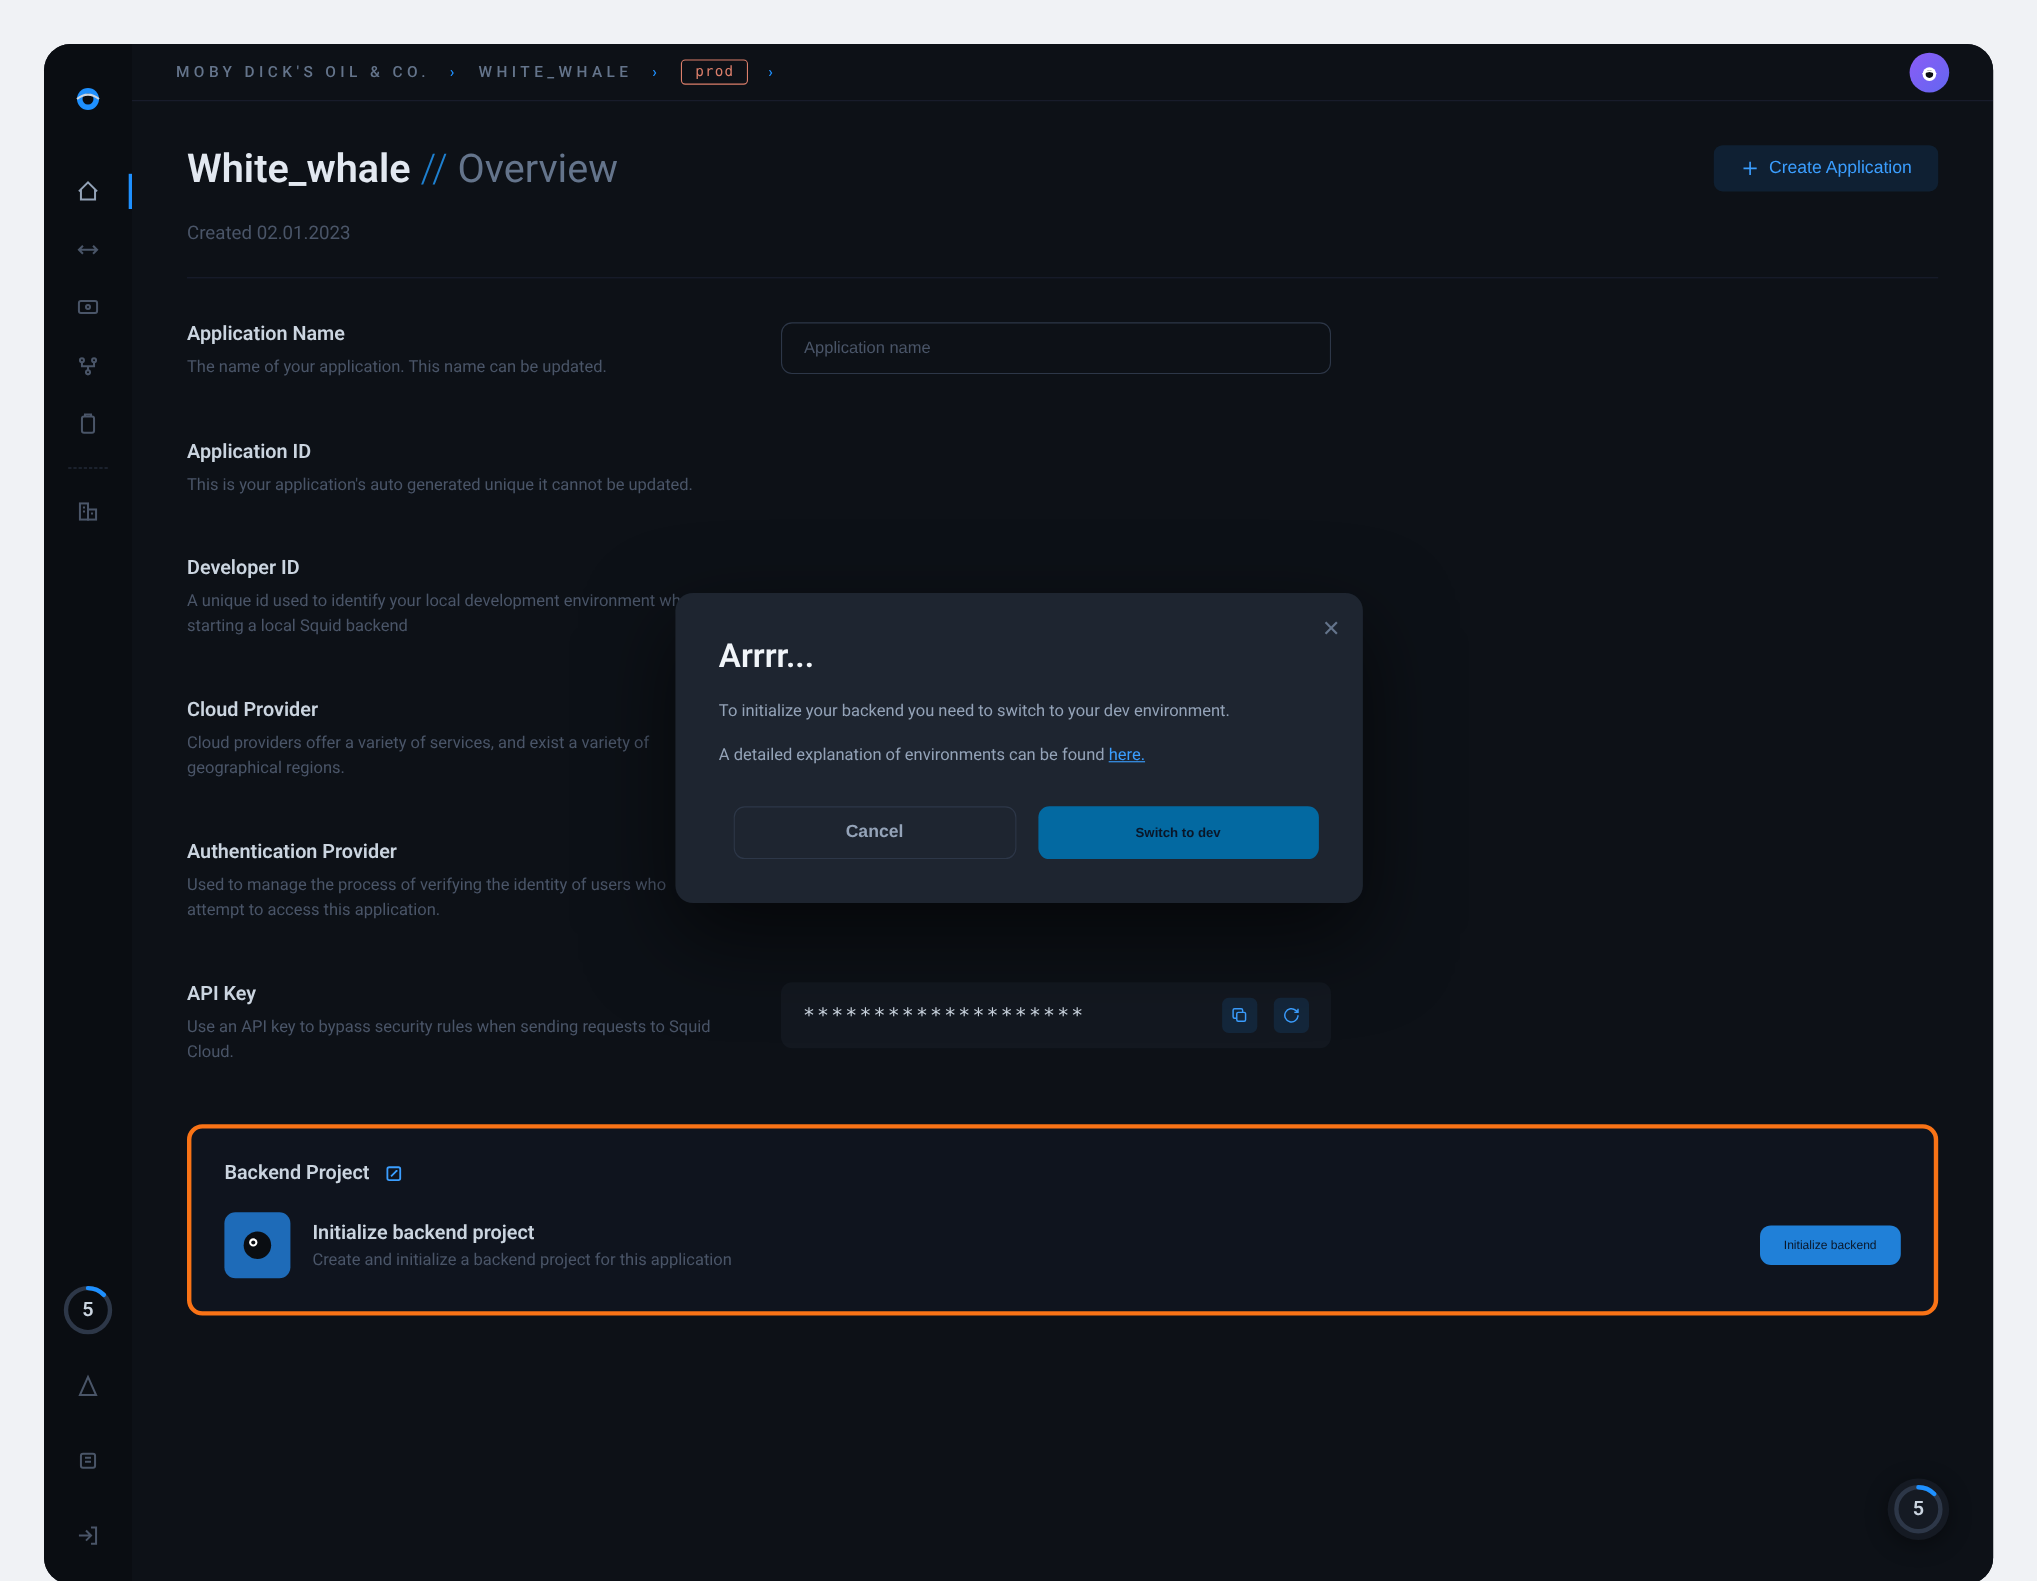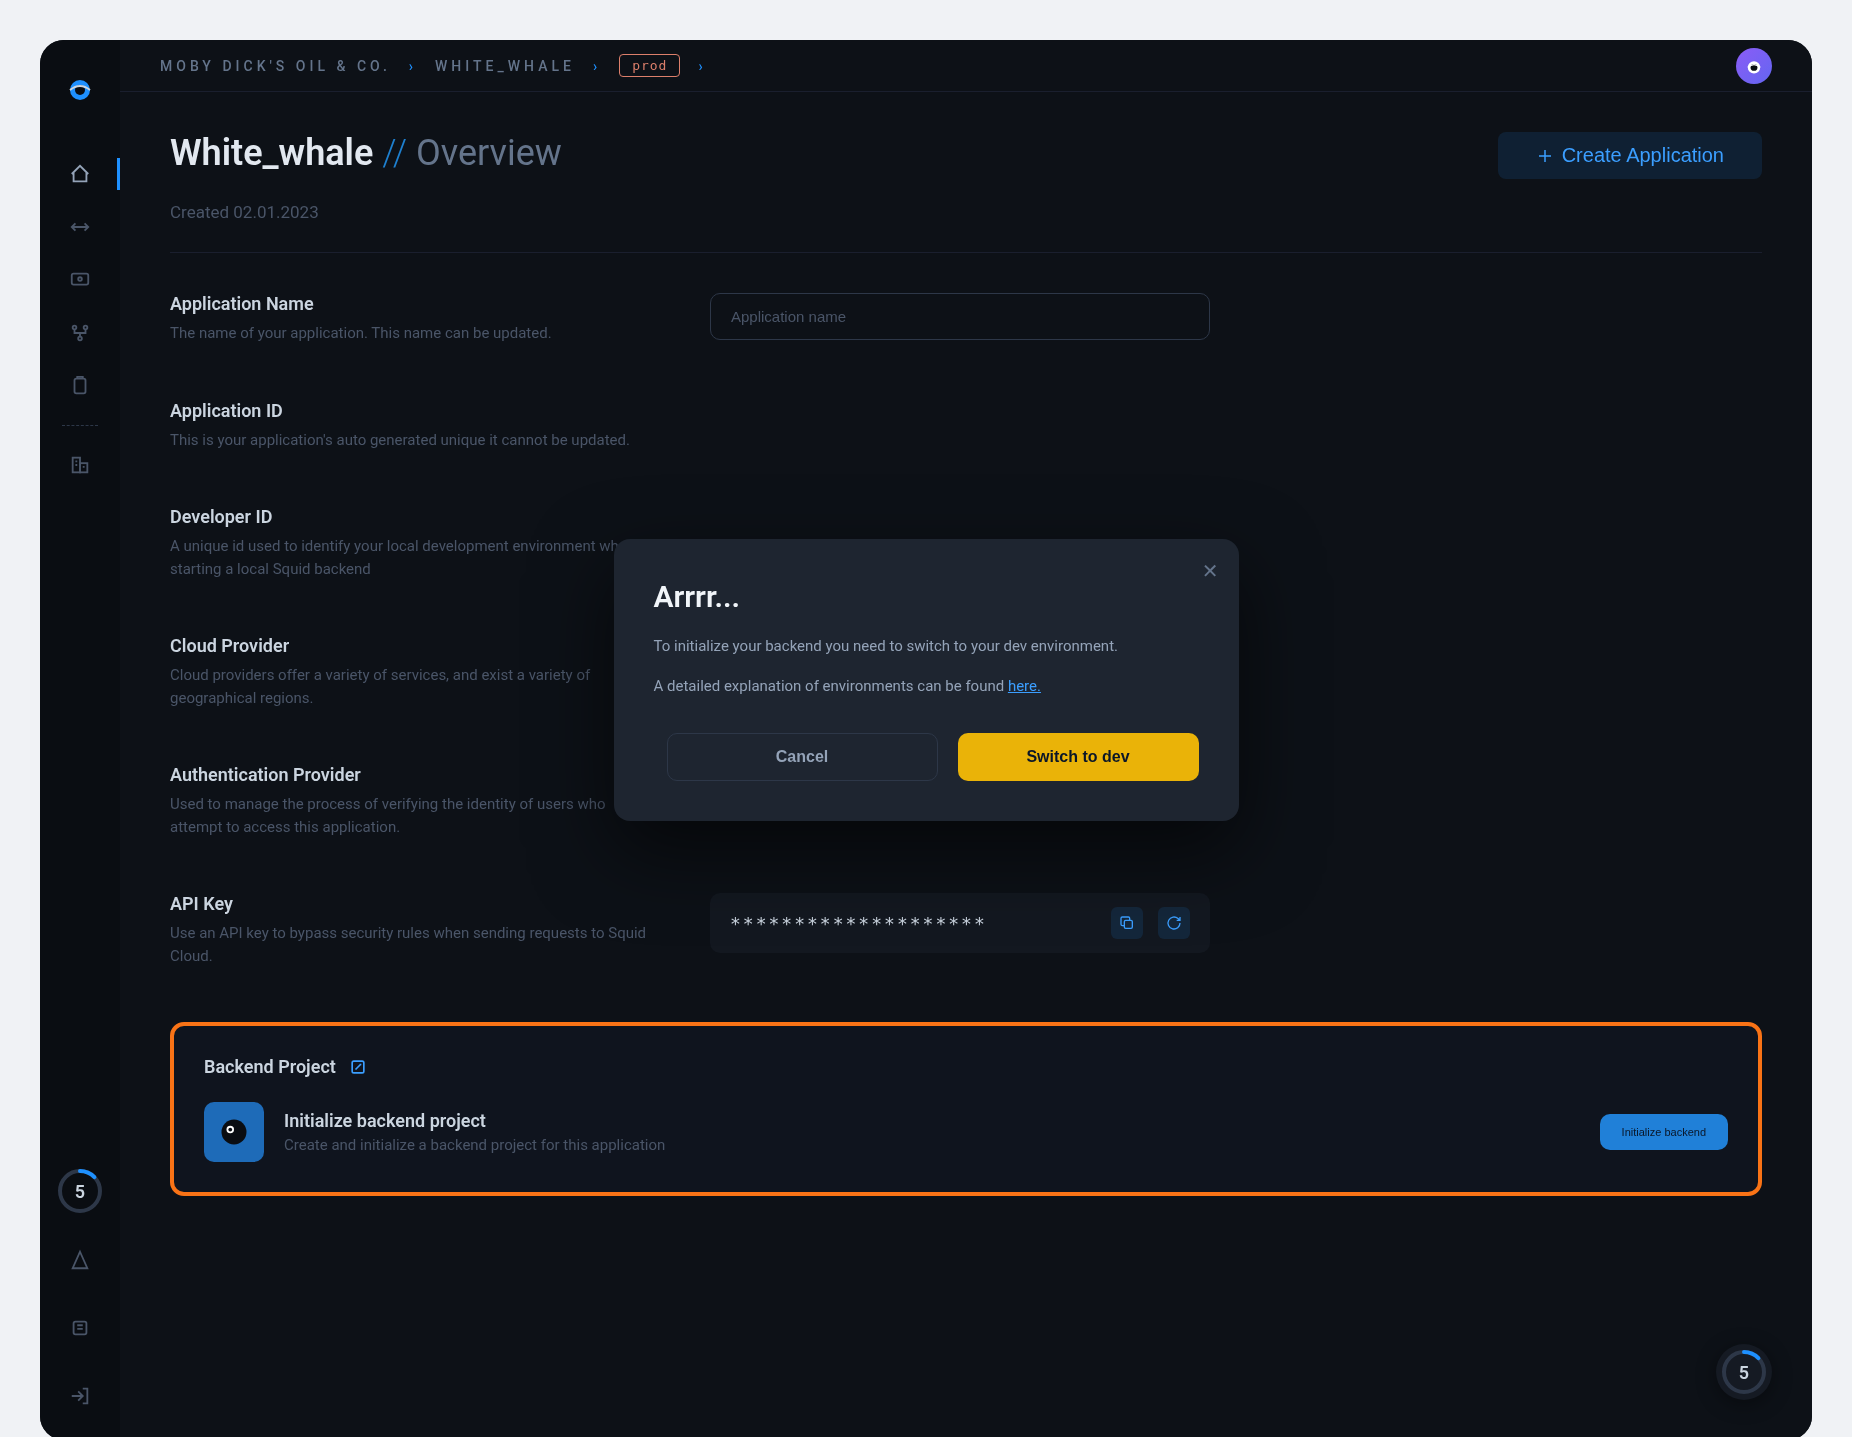--- a/index.html
+++ b/index.html
@@ -160,25 +160,25 @@
     .page-title .sub { color: #64748b; font-weight: 400; }
     .created-date {
       color: #4a5568;
       font-size: 17px;
       margin-top: 28px;
     }
     .btn-primary-outline {
       display: flex;
       align-items: center;
       gap: 8px;
-      padding: 12px 38px;
+      padding: 12px 24px;
       background: rgba(30, 144, 255, 0.12);
       color: #3b9eff;
       border-radius: 8px;
-      font-size: 20px;
+      font-size: 16px;
       font-weight: 500;
       cursor: pointer;
       border: none;
     }
     .btn-primary-outline svg { width: 18px; height: 18px; }
     .form-row {
       display: flex;
       gap: 60px;
       margin-bottom: 55px;
       align-items: flex-start;
@@ -332,26 +332,26 @@
       background: transparent;
       border: 1px solid #2d3748;
       color: #94a3b8;
       border-radius: 10px;
       font-size: 16px;
       font-weight: 600;
       cursor: pointer;
     }
     .btn-confirm {
       flex: 1;
-      padding: 0;
-      background: #eab308;
+      padding: 14px;
+      background: #0369a1;
       border: none;
       color: #0a1628;
       border-radius: 10px;
-      font-size: 16px;
+      font-size: 12px;
       font-weight: 600;
       cursor: pointer;
     }
     .float-progress {
       position: absolute;
       bottom: 40px;
       right: 40px;
       z-index: 50;
     }
     .float-progress .progress-circle {

